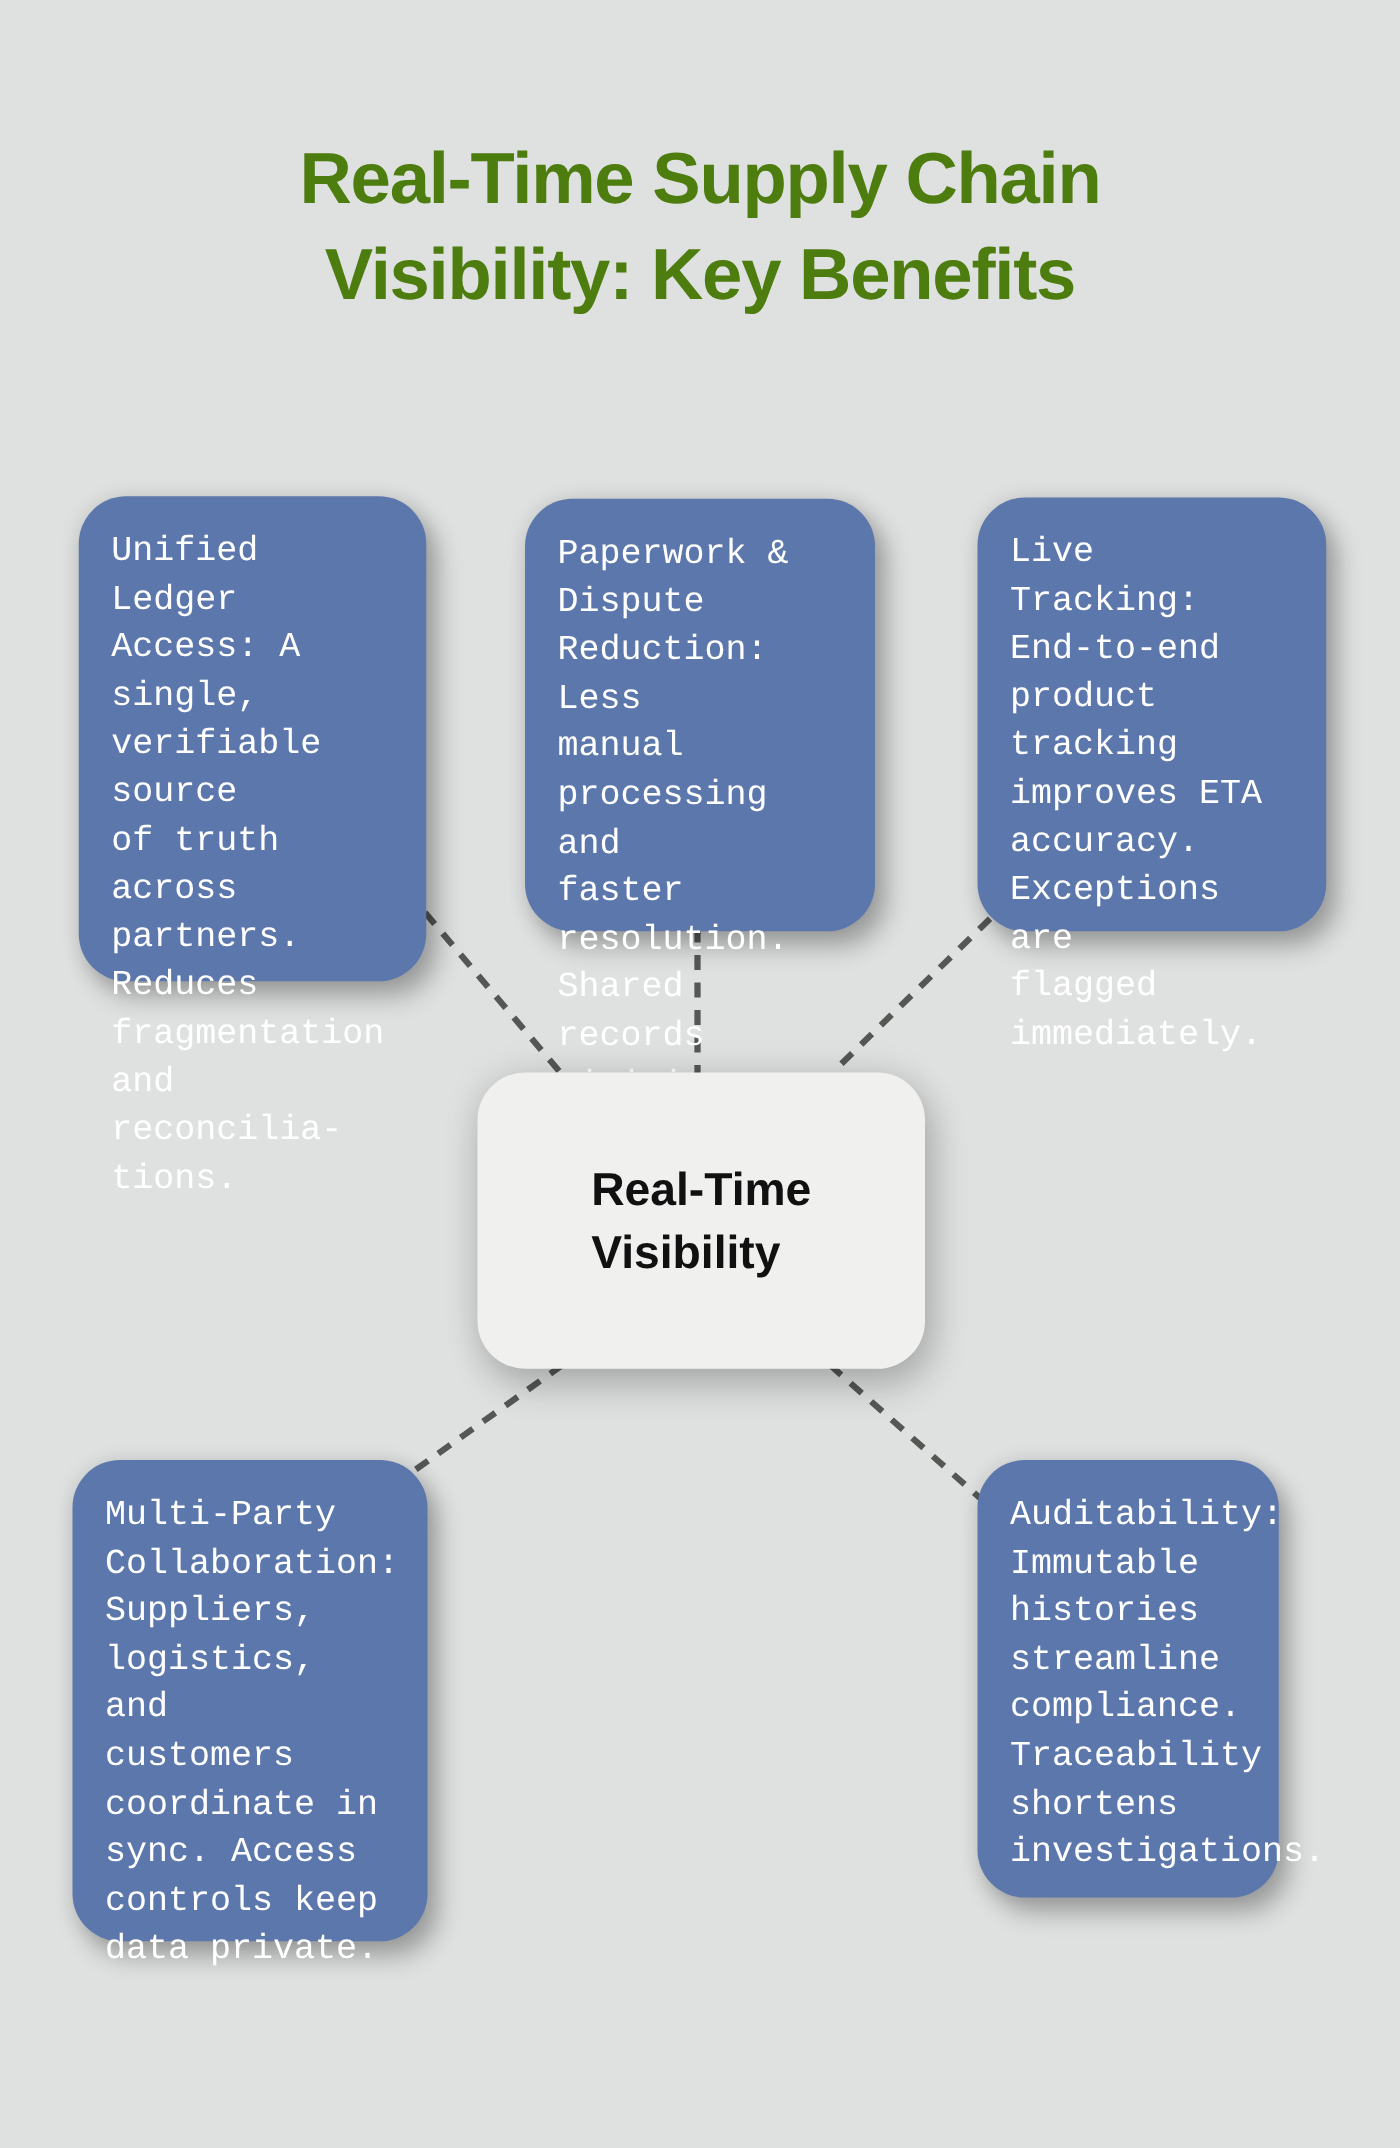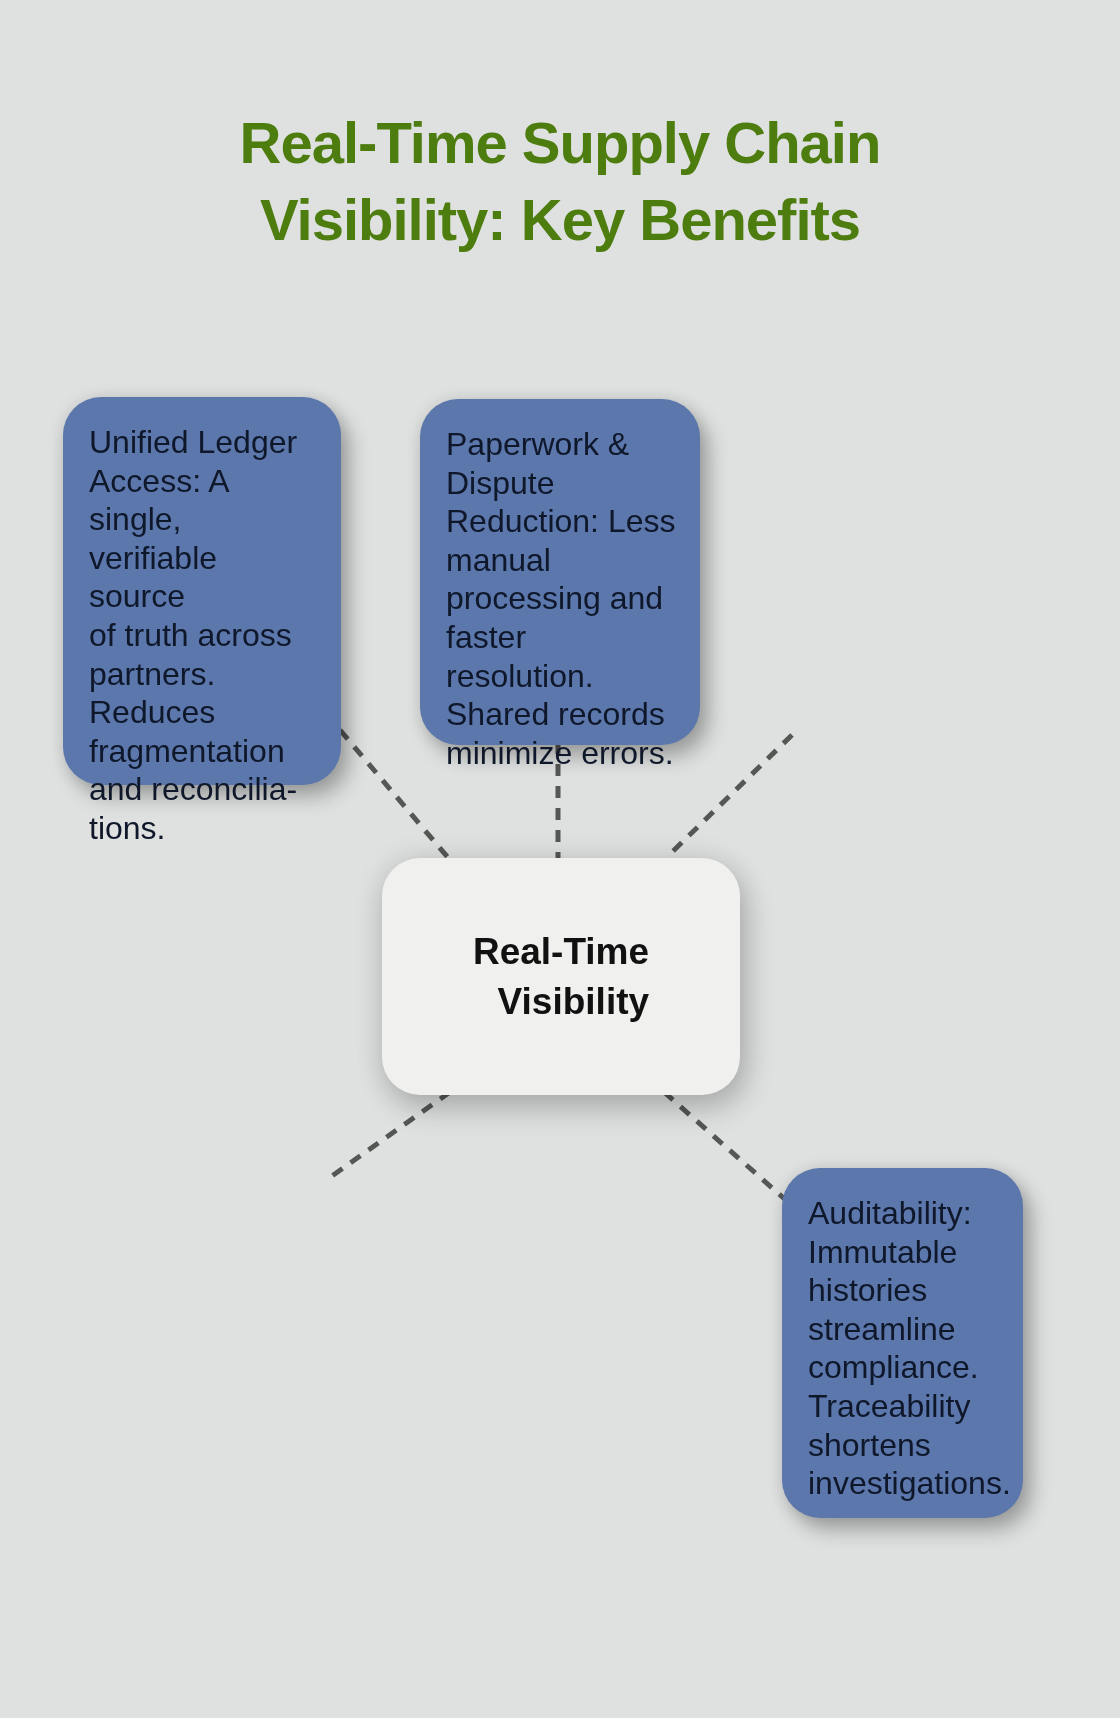--- a/index.html
+++ b/index.html
@@ -47,24 +47,25 @@
     position: absolute;
     z-index: 2;
     background: #5b77ac;
     border-radius: 38px;
     box-shadow: 0 0 16px rgba(0,0,0,0.10), 9px 12px 20px rgba(0,0,0,0.28);
     box-sizing: border-box;
     padding: 26px 24px 20px 26px;
   }
   .card p {
     margin: 0;
-    color: #0f172a;
-    font-size: 32px;
+    color: #ffffff;
+    font-size: 28px;
     line-height: 38.6px;
     white-space: pre-line;
+    font-family: Liberation Mono, monospace;
   }
   .b1 { left: 63px;  top: 397px;  width: 278px; height: 388px; }
   .b2 { left: 420px; top: 399px;  width: 280px; height: 346px; }
   .b3 { left: 782px; top: 398px;  width: 279px; height: 347px; }
   .b4 { left: 58px;  top: 1168px; width: 284px; height: 385px; }
   .b5 { left: 782px; top: 1168px; width: 241px; height: 350px; }
   .center-node {
     position: absolute;
     z-index: 3;
     left: 382px;
@@ -73,21 +74,21 @@
     height: 237px;
     background: #f0f1ef;
     border-radius: 38px;
     box-shadow: 0 0 30px rgba(0,0,0,0.10), 6px 14px 30px rgba(0,0,0,0.20);
     display: flex;
     align-items: center;
     justify-content: center;
   }
   .center-node p {
     margin: 0;
-    text-align: right;
+    text-align: left;
     font-size: 37px;
     line-height: 50px;
     font-weight: 800;
     color: #111111;
     white-space: pre-line;
   }
 </style>
 </head>
 <body>
 
@@ -120,21 +121,42 @@
     <p>Paperwork &amp;
 Dispute
 Reduction: Less
 manual
 processing and
 faster resolution.
 Shared records
 minimize errors.</p>
   </div>
 
+  <div class="card b3">
+    <p>Live Tracking:
+End-to-end
+product tracking
+improves ETA
+accuracy.
+Exceptions are
+flagged
+immediately.</p>
+  </div>
 
+  <div class="card b4">
+    <p>Multi-Party
+Collaboration:
+Suppliers,
+logistics, and
+customers
+coordinate in
+sync. Access
+controls keep
+data private.</p>
+  </div>
 
   <div class="card b5">
     <p>Auditability:
 Immutable
 histories
 streamline
 compliance.
 Traceability
 shortens
 investigations.</p>

